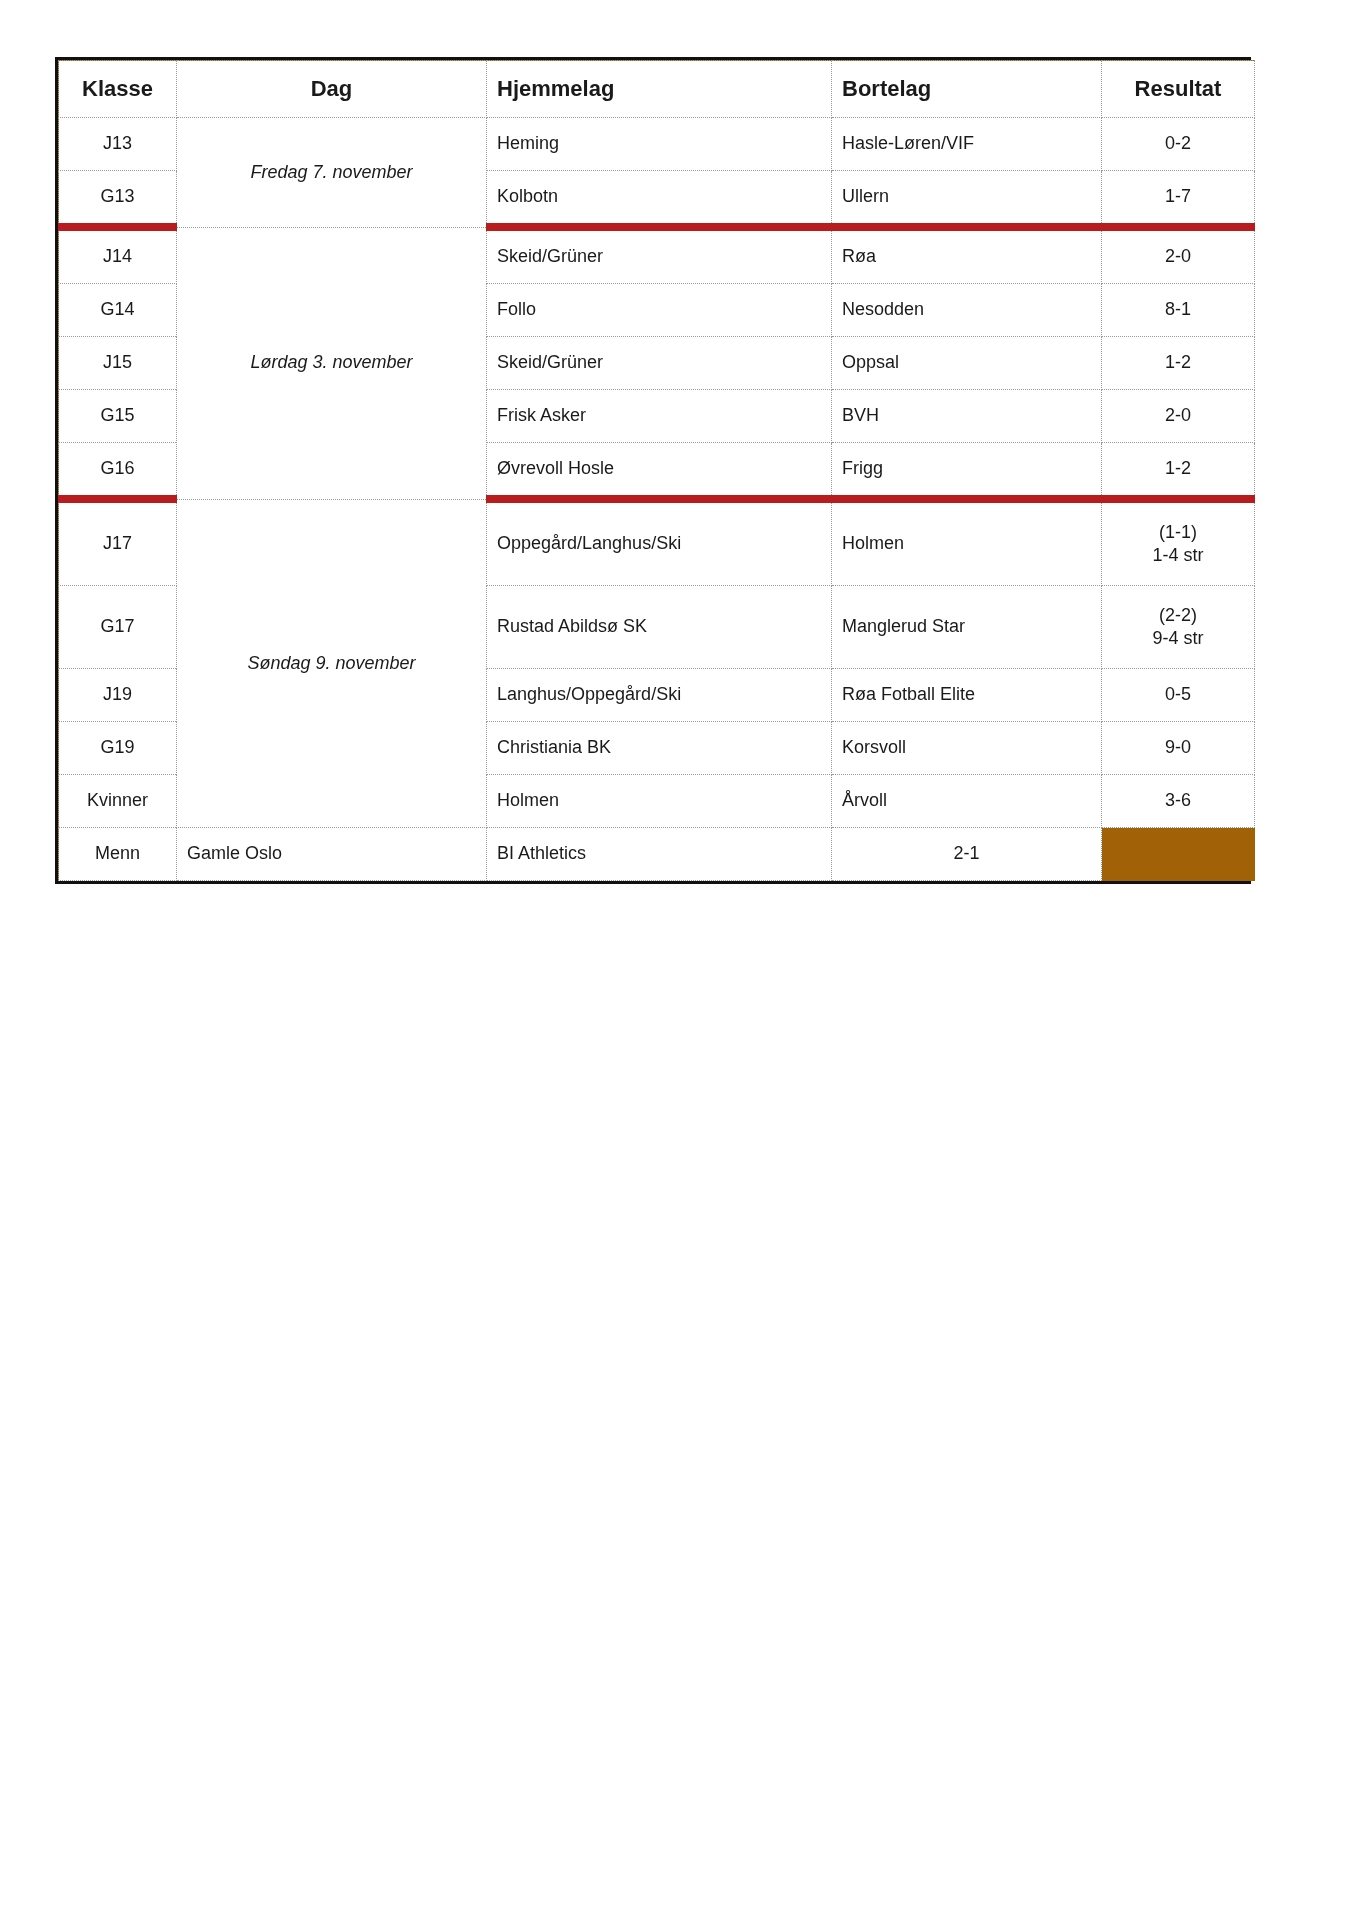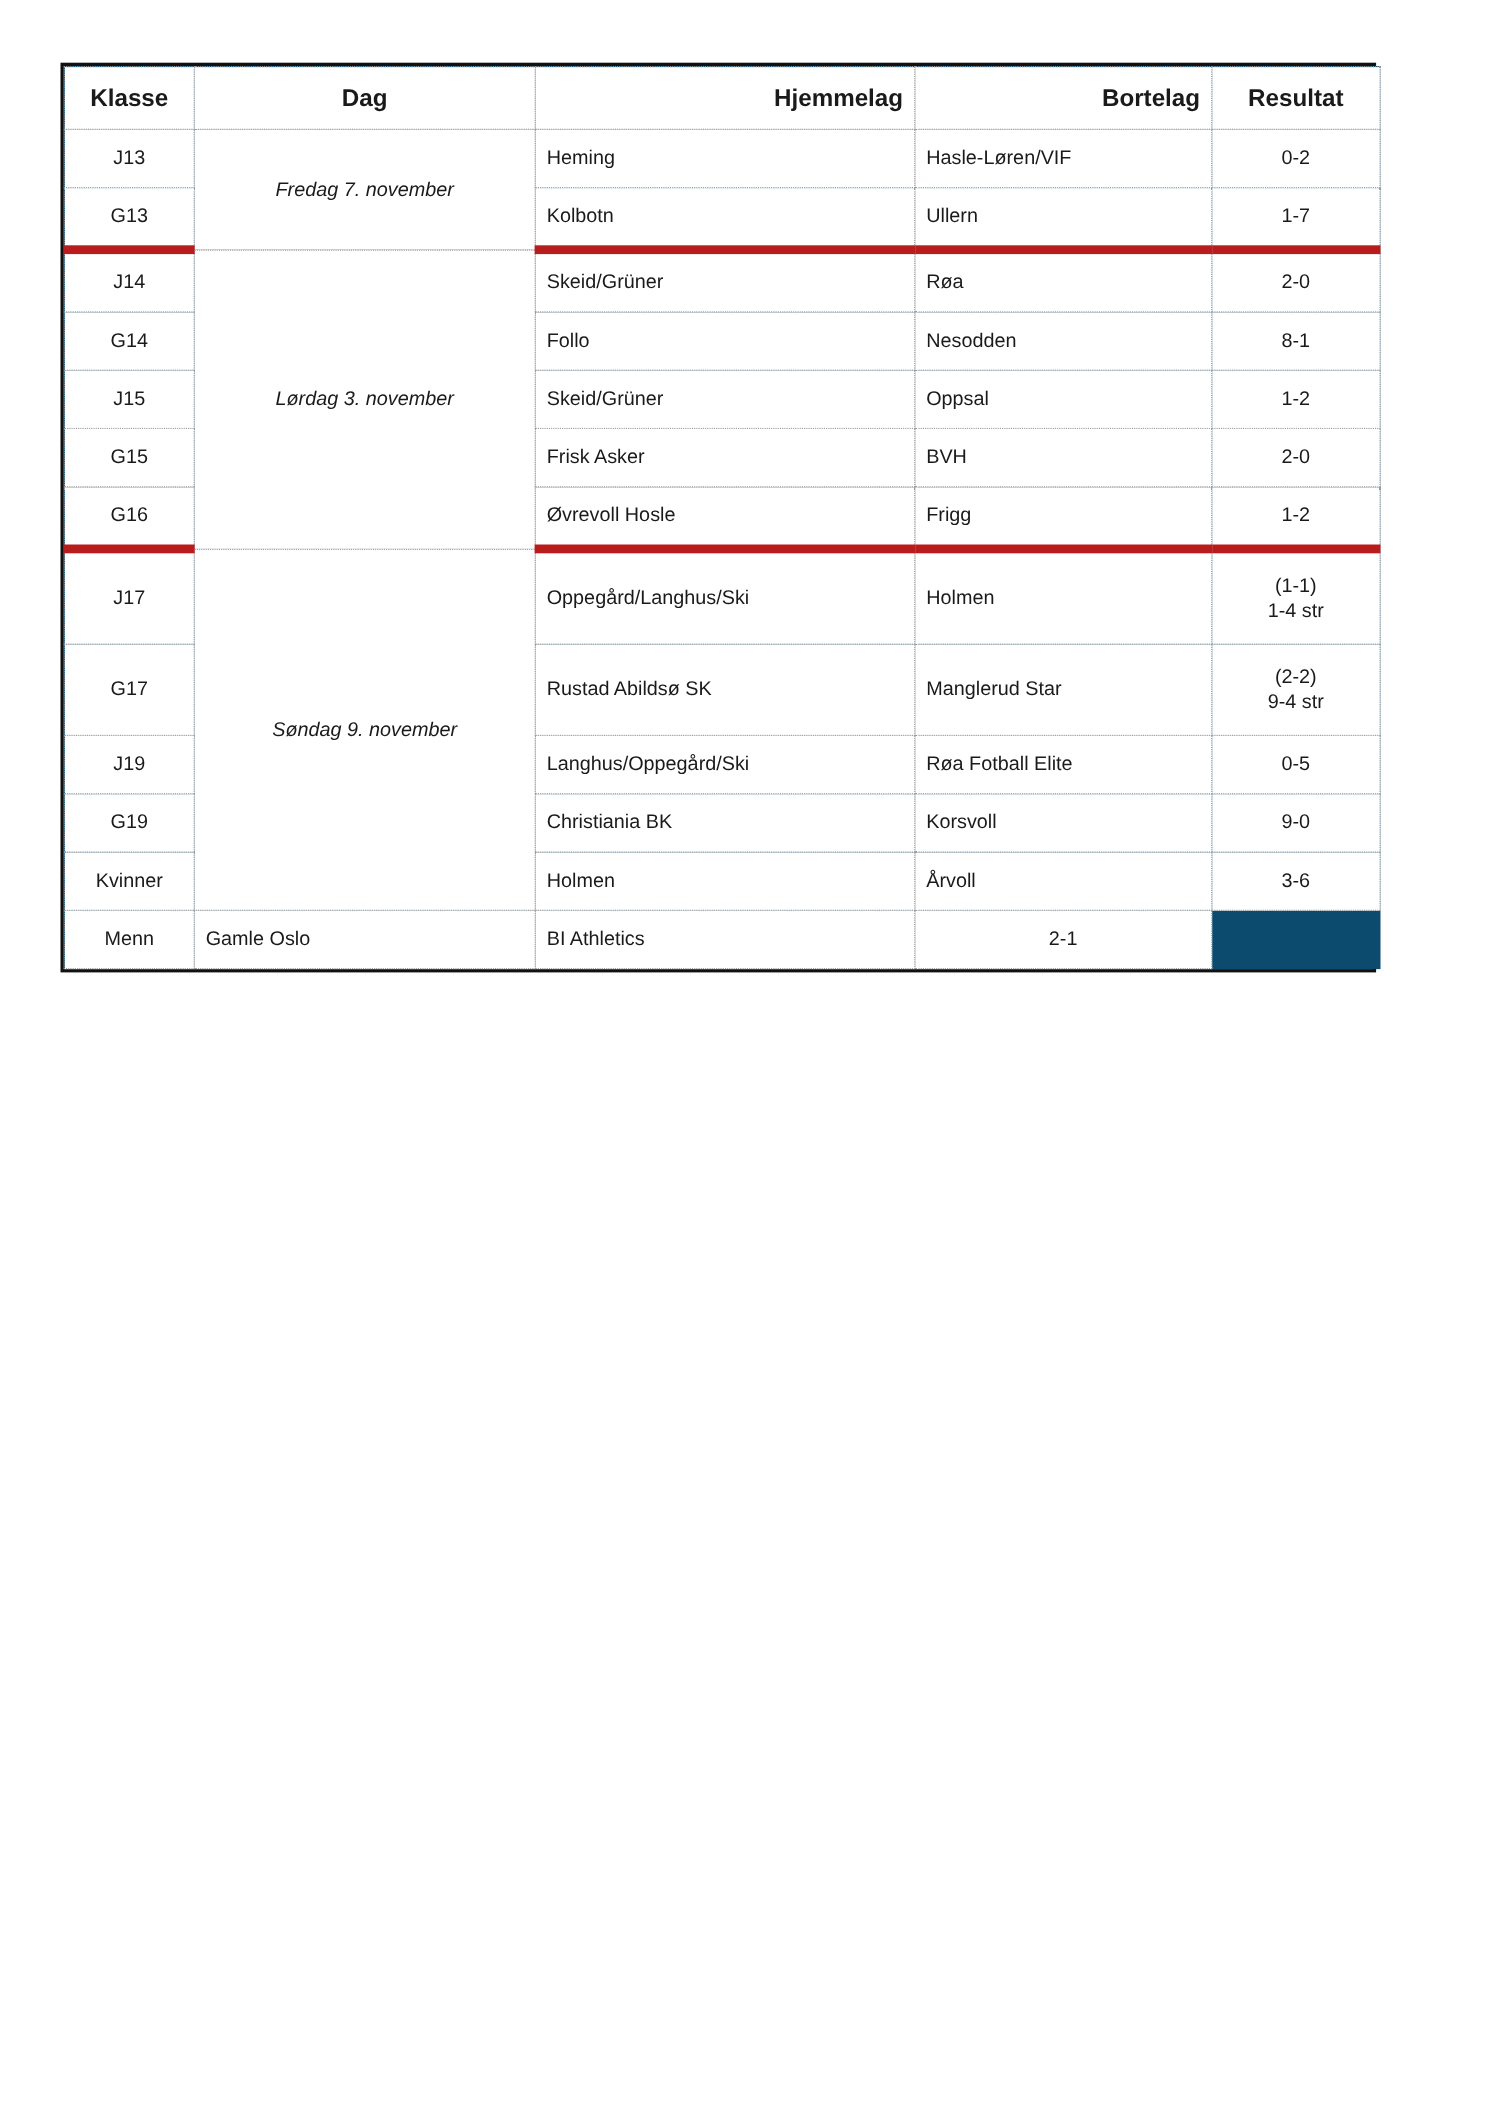--- a/index.html
+++ b/index.html
@@ -33,21 +33,21 @@
     width: 1196px;
     box-sizing: border-box;
     border: 3px solid #111111;
     background: #ffffff;
   }
 
   table.fixtures {
     border-collapse: collapse;
     table-layout: fixed;
     width: 100%;
-    background: #0c4a6e;
+    background: #a16207;
   }
 
   table.fixtures col.c-klasse   { width: 118px; }
   table.fixtures col.c-dag      { width: 310px; }
   table.fixtures col.c-hjemme   { width: 345px; }
   table.fixtures col.c-borte    { width: 270px; }
   table.fixtures col.c-resultat { width: 153px; }
 
   table.fixtures td,
   table.fixtures th {
@@ -59,21 +59,21 @@
     vertical-align: middle;
     background: #ffffff;
     font-weight: 400;
   }
 
   
   table.fixtures thead th {
     font-weight: 700;
     height: 56px;
     font-size: 22px;
-    text-align: right;
+    text-align: left;
   }
   table.fixtures thead th.ctr { text-align: center; }
 
   
   td.klasse {
     text-align: center;
     height: 52px;
   }
   td.dag {
     text-align: center;

